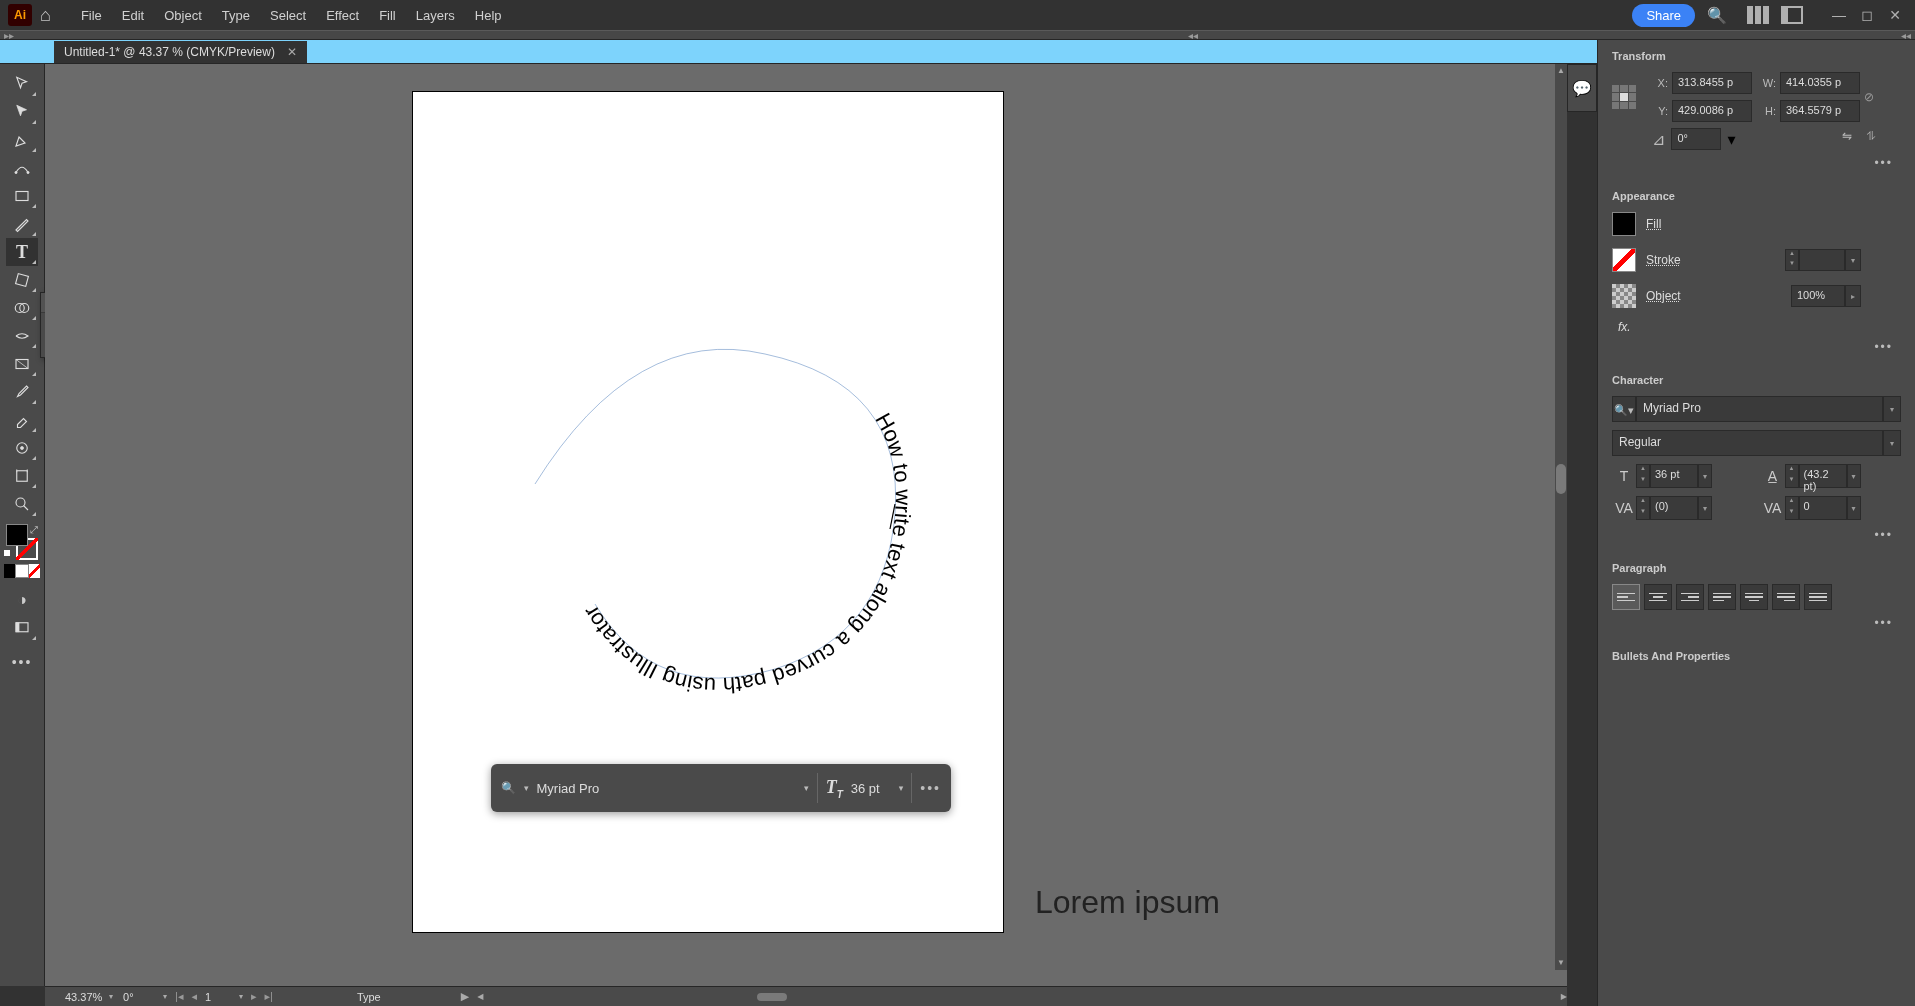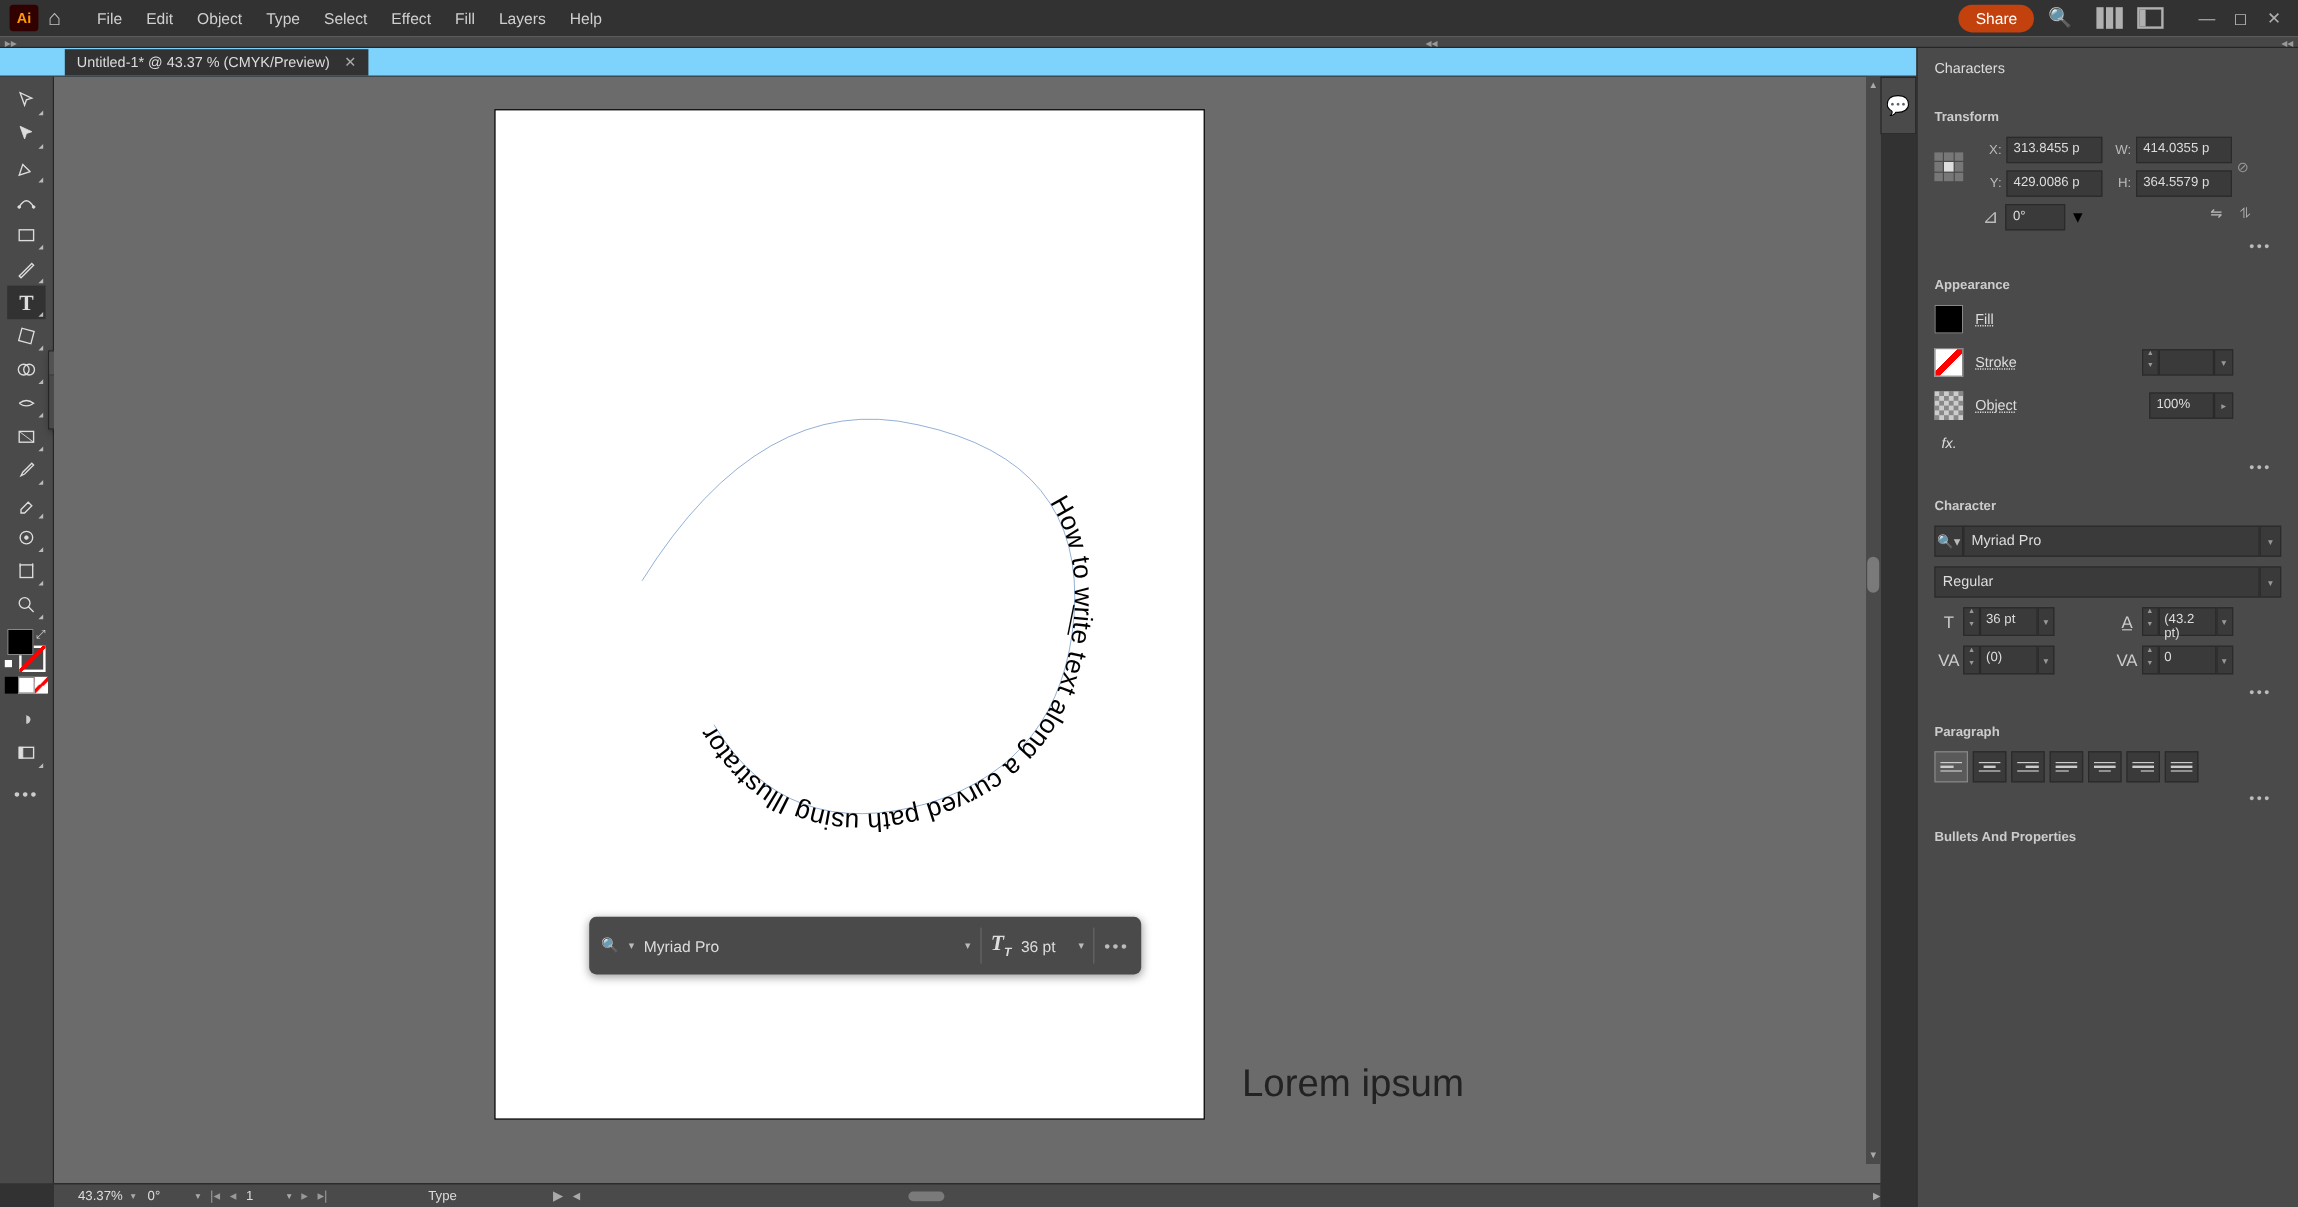--- a/index.html
+++ b/index.html
@@ -4,21 +4,21 @@
 <style>
 * { margin: 0; padding: 0; box-sizing: border-box; font-family: 'Segoe UI', Arial, sans-serif; }
 body { background: #323232; width: 1915px; height: 1006px; overflow: hidden; position: relative; }
 
 
 .menubar { height: 30px; background: #323232; display: flex; align-items: center; padding: 0 8px; }
 .menubar .logo { width: 24px; height: 22px; background: #310000; border-radius: 3px; display: flex; align-items: center; justify-content: center; color: #ff9a00; font-weight: bold; font-size: 12px; margin-right: 8px; }
 .menubar .home-icon { color: #c0c0c0; font-size: 18px; margin-right: 20px; }
 .menubar .menu-item { color: #d0d0d0; font-size: 13px; padding: 4px 10px; cursor: default; }
 .menubar .spacer { flex: 1; }
-.menubar .share-btn { background: #c2410c; color: #fff; border-radius: 14px; padding: 4px 14px; font-size: 13px; margin-right: 12px; }
+.menubar .share-btn { background: #3b82f6; color: #fff; border-radius: 14px; padding: 4px 14px; font-size: 13px; margin-right: 12px; }
 .menubar .search-icon { color: #c0c0c0; font-size: 16px; margin-right: 20px; }
 .menubar .arrange-icon { width: 22px; height: 18px; margin-right: 12px; display: flex; gap: 2px; }
 .menubar .arrange-icon div { flex: 1; background: #b0b0b0; }
 .menubar .arrange2-icon { width: 22px; height: 18px; margin-right: 20px; border: 2px solid #b0b0b0; position: relative; }
 .menubar .arrange2-icon::after { content: ''; position: absolute; left: 0; top: 0; bottom: 0; width: 5px; background: #b0b0b0; }
 .menubar .win-btn { color: #b0b0b0; font-size: 14px; width: 24px; text-align: center; margin-left: 4px; }
 
 
 .collapse-bar { height: 10px; background: #474747; border-top: 1px solid #5a5a5a; border-bottom: 1px solid #262626; position: relative; }
 .collapse-bar .left-arrows { position: absolute; left: 4px; top: -1px; color: #999; font-size: 10px; }
@@ -408,23 +408,20 @@
     <div class="hthumb"></div>
     <span class="harrow-r">▶</span>
   </div>
 </div>
 
 <div class="mini-panel">
   <span class="comment-ic">💬</span>
 </div>
 
 <div class="right-panel">
-  <div class="section">
-    <div class="section-title">Characters</div>
-  </div>
 
   <div class="section">
     <div class="section-label">Transform</div>
     <div class="transform-grid">
       <div class="ref-point" style="grid-row: span 2">
           <div></div>
           <div></div>
           <div></div>
           <div></div>
           <div class="sel"></div>

